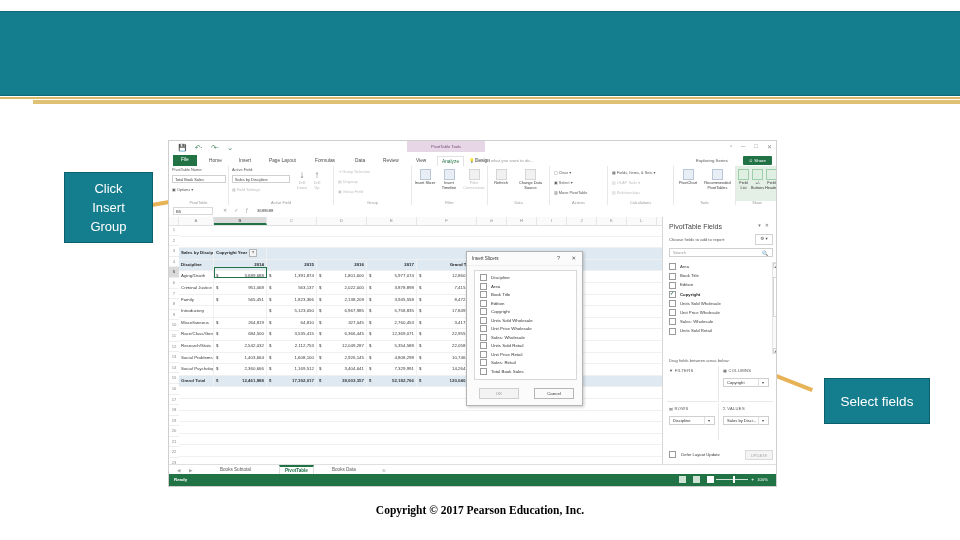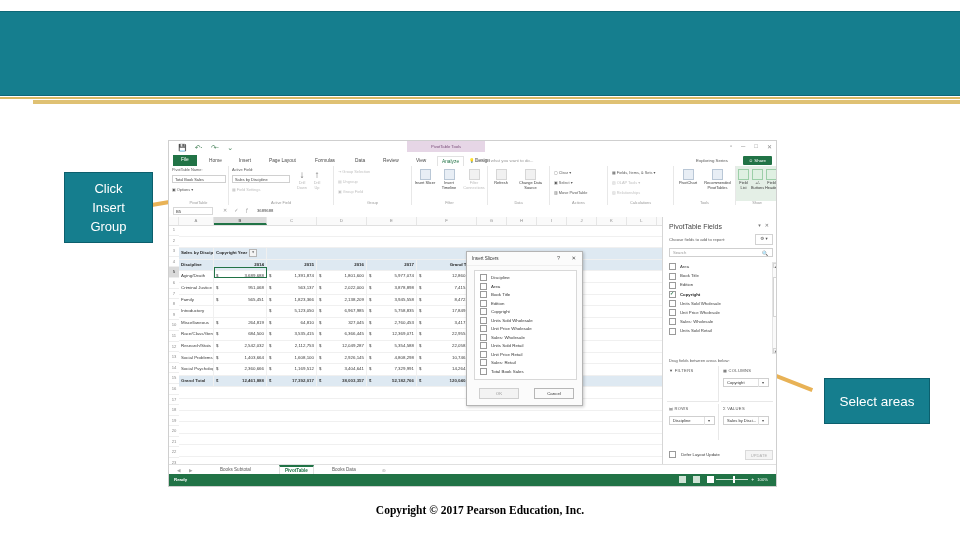--- a/index.html
+++ b/index.html
@@ -197,21 +197,21 @@
 
   <div class="connector" id="conn-left"></div>
   <div id="conn-right-line"></div>
 
   <div class="callout" id="callout-left">
     <span>Click</span>
     <span>Insert</span>
     <span>Group</span>
   </div>
 
-  <div class="callout" id="callout-right">Select areas</div>
+  <div class="callout" id="callout-right">Select fields</div>
 
   <div class="xl">
 
     <div class="xl-qat">
       <div class="qat-icons">
         <i>💾</i>
         <i>↶·</i>
         <i>↷·</i>
         <i>⌄</i>
       </div>

